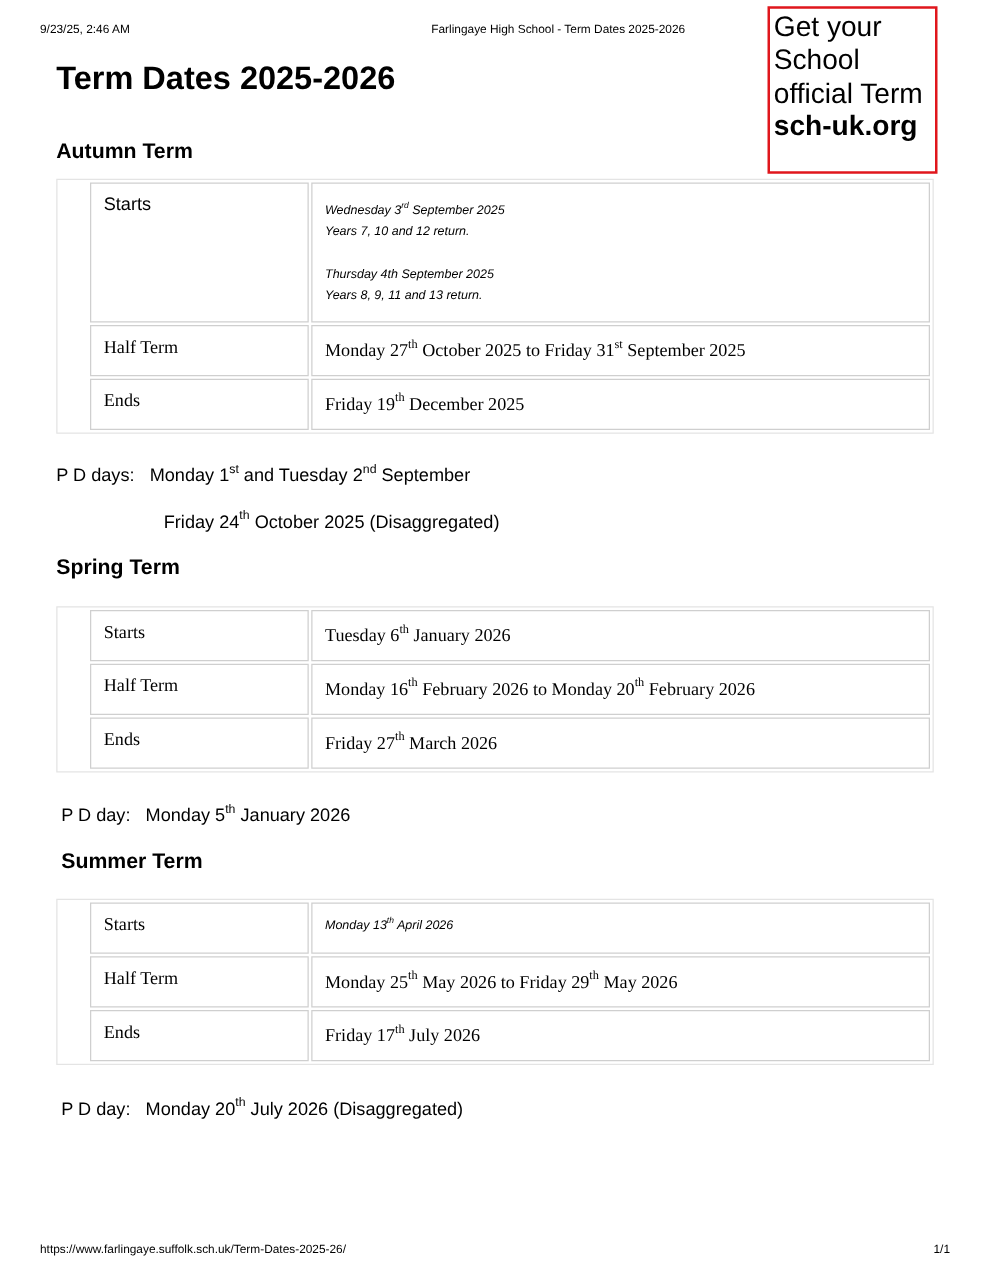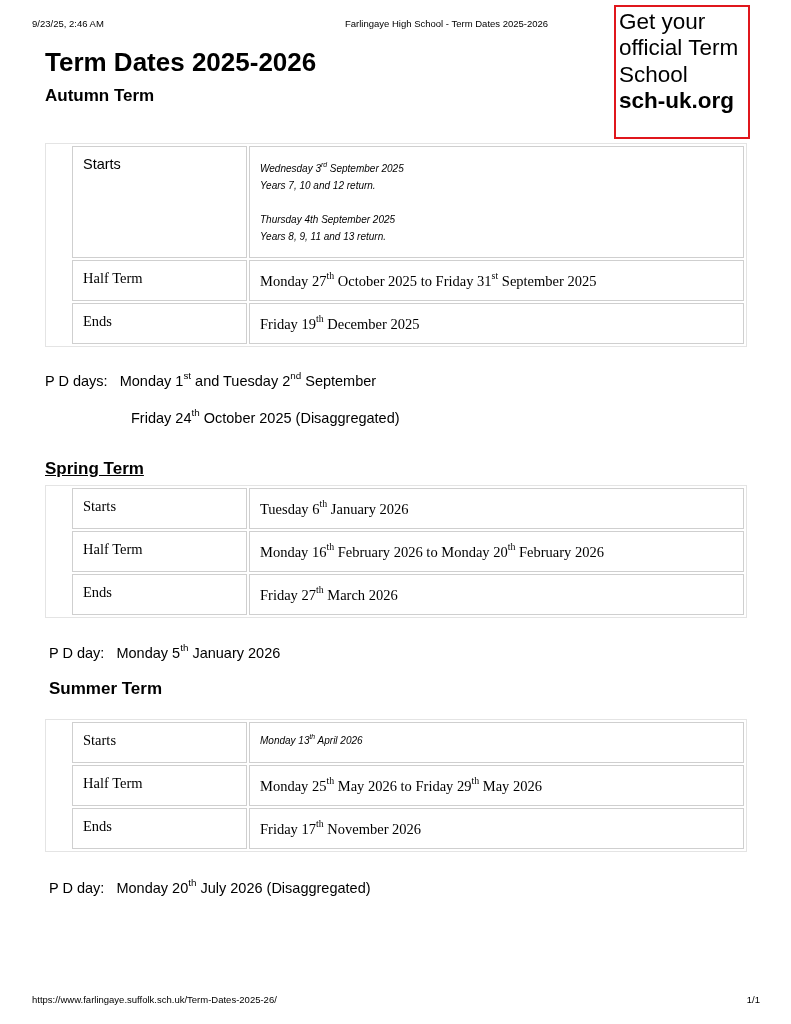--- a/index.html
+++ b/index.html
@@ -25,28 +25,28 @@
 </head>
 <body>
 
 <div class="print-header">
   <span class="print-date">9/23/25, 2:46 AM</span>
   <span class="print-title">Farlingaye High School - Term Dates 2025-2026</span>
 </div>
 
 <div class="ad-box">
   <div>Get your</div>
+  <div>School</div>
   <div>official Term</div>
-  <div>School</div>
   <div class="ad-bold">sch-uk.org</div>
 </div>
 
 <h1 class="page-title">Term Dates 2025-2026</h1>
 
-<h2 class="term-heading" style="left:45px; top:85px;">Autumn Term</h2>
+<h2 class="term-heading" style="left:45px; top:110px;">Autumn Term</h2>
 
 <table class="terms" style="top:143px;">
   <tbody>
       <tr style="height:112px;">
     <td class="label sans">Starts</td>
     <td class="value sans" style="line-height:17px; padding-top:13px !important;">
       <div><span>Wednesday 3</span><sup>rd</sup><span> September 2025</span></div>
       <div>Years 7, 10 and 12 return.</div>
       <div style="height:17px;"></div>
       <div>Thursday 4th September 2025</div>
@@ -64,21 +64,21 @@
 </tbody>
   </table>
 
 <div class="pd" style="left:45px; top:372px;">
   <span>P D days:</span>&nbsp;&nbsp;&nbsp;<span>Monday 1</span><sup>st</sup><span> and Tuesday 2</span><sup>nd</sup><span> September</span>
 </div>
 <div class="pd" style="left:131px; top:409px;">
   <span>Friday 24</span><sup>th</sup><span> October 2025 (Disaggregated)</span>
 </div>
 
-<h2 class="term-heading" style="left:45px; top:458px;text-decoration:underline;">Spring Term</h2>
+<h2 class="term-heading" style="left:45px; top:443px;">Spring Term</h2>
 
 <table class="terms" style="top:485px;">
   <tbody>
       <tr style="height:41px;">
     <td class="label">Starts</td>
     <td class="value"><span>Tuesday 6</span><sup>th</sup><span> January 2026</span></td>
   </tr>
   <tr style="height:41px;">
     <td class="label">Half Term</td>
     <td class="value"><span>Monday 16</span><sup>th</sup><span> February 2026 to Monday 20</span><sup>th</sup><span> February 2026</span></td>
@@ -101,21 +101,21 @@
       <tr style="height:41px;">
     <td class="label">Starts</td>
     <td class="value sans"><span>Monday 13</span><sup>th</sup><span> April 2026</span></td>
   </tr>
   <tr style="height:41px;">
     <td class="label">Half Term</td>
     <td class="value"><span>Monday 25</span><sup>th</sup><span> May 2026 to Friday 29</span><sup>th</sup><span> May 2026</span></td>
   </tr>
   <tr style="height:41px;">
     <td class="label">Ends</td>
-    <td class="value"><span>Friday 17</span><sup>th</sup><span> November 2026</span></td>
+    <td class="value"><span>Friday 17</span><sup>th</sup><span> July 2026</span></td>
   </tr>
 </tbody>
   </table>
 
 <div class="pd" style="left:49px; top:879px;">
   <span>P D day:</span>&nbsp;&nbsp;&nbsp;<span>Monday 20</span><sup>th</sup><span> July 2026 (Disaggregated)</span>
 </div>
 
 <div class="print-footer">
   <span>https://www.farlingaye.suffolk.sch.uk/Term-Dates-2025-26/</span>

